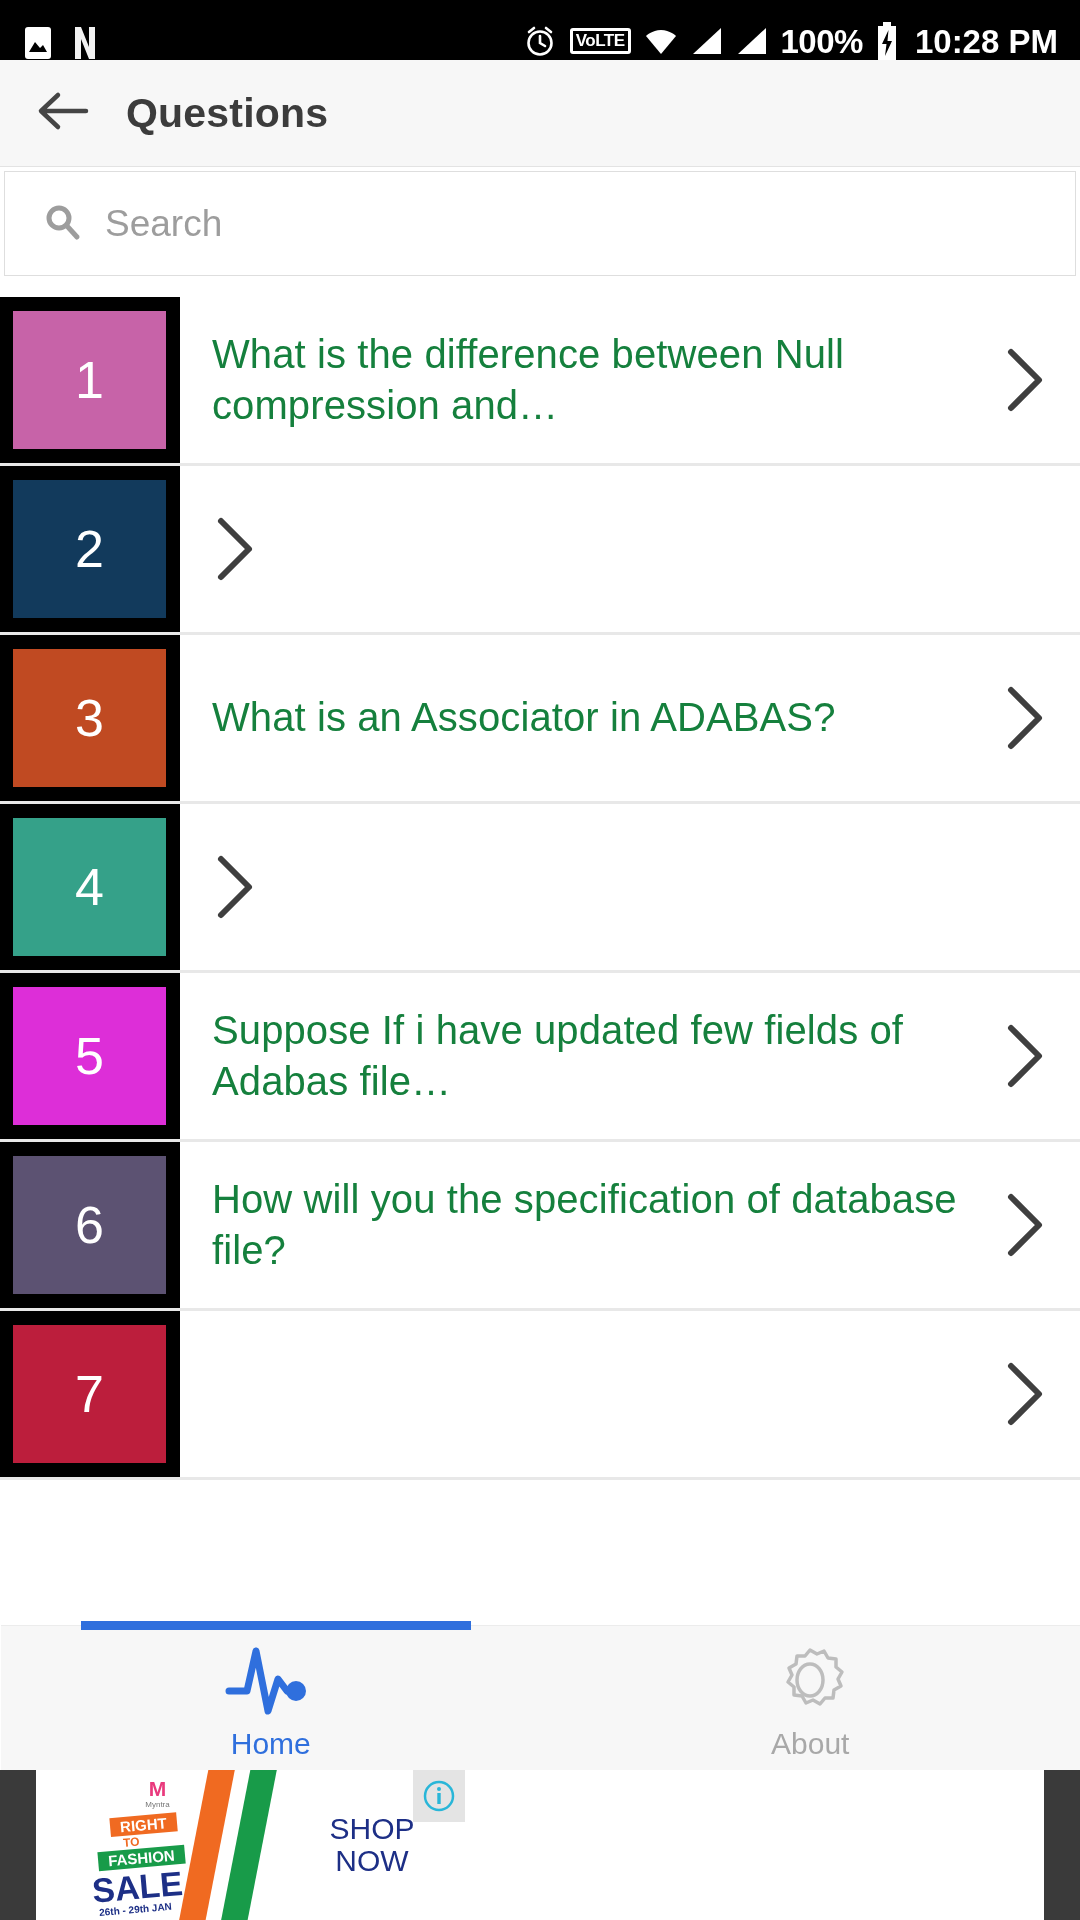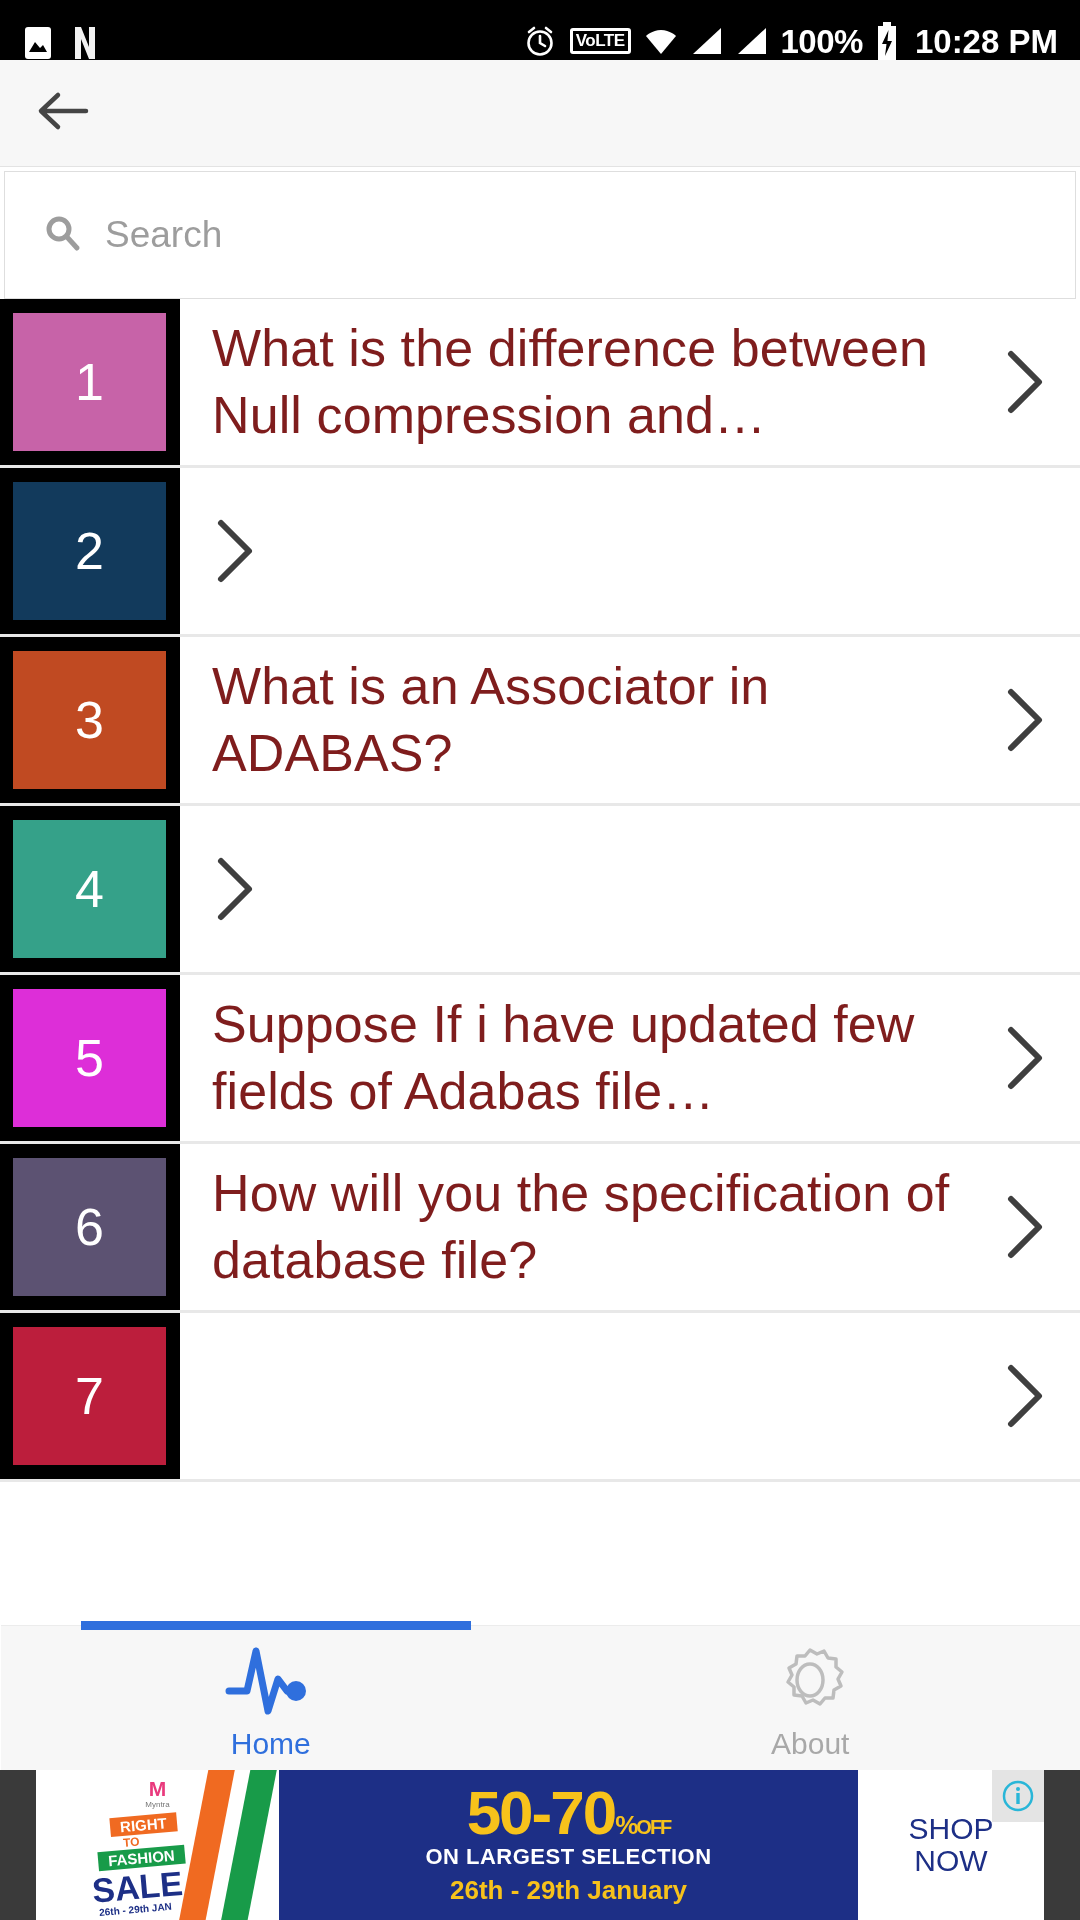--- a/index.html
+++ b/index.html
@@ -40,21 +40,21 @@
   }
   .back-btn { width:74px; height:74px; display:flex; align-items:center; justify-content:center; }
   .appbar-title {
     font-size:41px; font-weight:bold; color:#3c3c3c; margin-left:26px;
     letter-spacing:0.2px;
   }
 
   
   .search-wrap { flex:0 0 130px; padding:4px 4px 0 4px; background:#ffffff; }
   .search-box {
-    height:128px; background:#ffffff; border:1px solid #dedede;
+    height:105px; background:#ffffff; border:1px solid #dedede;
     display:flex; align-items:center; padding-left:38px; gap:24px;
   }
   .search-ph { font-size:37px; color:#9d9d9d; }
 
   
   .list { flex:1 1 auto; overflow:hidden; background:#ffffff; position:relative; }
   .row {
     display:flex; align-items:stretch; background:#ffffff;
     border-bottom:3px solid #e8e8e8; min-height:166px;
   }
@@ -66,21 +66,21 @@
   .tile {
     width:100%; height:100%; min-height:138px;
     display:flex; align-items:center; justify-content:center;
     color:#ffffff; font-size:52px; font-weight:400; line-height:1;
   }
   .row-body {
     flex:1 1 auto; display:flex; align-items:center;
     padding:0 0 0 32px; min-width:0;
   }
   .row-title {
-    font-size:52px; color:#7f1d1d; line-height:1.28; max-width:760px;
+    font-size:40px; color:#15803d; line-height:1.28; max-width:760px;
     letter-spacing:0.1px;
   }
   .row-chev { flex:0 0 110px; display:flex; align-items:center; justify-content:center; }
 
   
   .bottomnav {
     position:absolute; left:1px; right:0; bottom:150px; height:145px;
     background:#f7f7f7; display:flex; z-index:5;
     border-top:1px solid #ececec;
   }
@@ -205,20 +205,21 @@
   </div>
 
   <div class="appbar">
     <div class="back-btn">
       <span>
         <svg width="54" height="44" viewBox="0 0 54 44">
             <path d="M50 22 H6 M22 6 L5 22 L22 38" stroke="#454545" stroke-width="4.5" fill="none" stroke-linecap="round" stroke-linejoin="round"></path>
           </svg>
       </span>
     </div>
+    <div class="appbar-title">Questions</div>
   </div>
 
   <div class="search-wrap">
     <div class="search-box">
       <span>
         <svg width="38" height="38" viewBox="0 0 38 38">
             <circle cx="16" cy="15" r="10" fill="none" stroke="#9d9d9d" stroke-width="5"></circle>
             <path d="M24 23 L34 34" stroke="#9d9d9d" stroke-width="5" stroke-linecap="round"></path>
           </svg>
       </span>
@@ -342,27 +343,20 @@
         <div class="ad-stripe-o"></div>
         <div class="ad-stripe-g"></div>
         <div class="myntra-logo">M</div>
         <div class="myntra-sub">Myntra</div>
         <div class="ad-l1">RIGHT</div>
         <div class="ad-l2">TO</div>
         <div class="ad-l3">FASHION</div>
         <div class="ad-l4">SALE</div>
         <div class="ad-l5">26th - 29th JAN</div>
       </div>
-      <div class="ad-mid">
-        <div class="ad-pct">
-          <span>50-70</span><small>%</small><span class="off">OFF</span>
-        </div>
-        <div class="ad-sel">ON LARGEST SELECTION</div>
-        <div class="ad-date">26th - 29th January</div>
-      </div>
       <div class="ad-right">
         <div class="ad-info">
           <svg width="34" height="34" viewBox="0 0 34 34">
               <circle cx="17" cy="17" r="14" fill="none" stroke="#29b6d8" stroke-width="2.5"></circle>
               <circle cx="17" cy="10" r="2" fill="#29b6d8"></circle>
               <rect x="15.3" y="14" width="3.4" height="11" fill="#29b6d8"></rect>
             </svg>
         </div>
         <div class="ad-shop">
           <span>SHOP</span><br>

